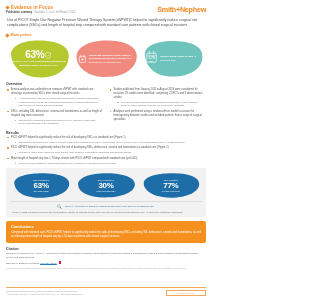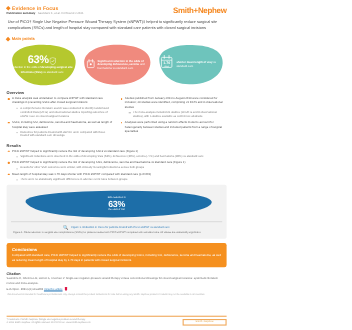--- a/index.html
+++ b/index.html
@@ -250,21 +250,41 @@
         <svg class="blobbg" viewBox="0 0 100 100" preserveAspectRatio="none">
           <path d="M7,44 C5,18 27,5 52,5 C80,5 96,20 95,46 C94,72 78,95 48,95 C20,95 9,70 7,44 Z" fill="#1d6ea8"></path>
         </svg>
         <div class="cin">
           <span class="ctop">63% reduction in</span>
           <span class="cpct">63%</span>
           <span class="cbot">the odds of SSI</span>
         </div>
       </div>
 
-
+      <div class="cblob">
+        <svg class="blobbg" viewBox="0 0 100 100" preserveAspectRatio="none">
+          <path d="M5,48 C4,20 26,4 52,5 C79,6 97,22 96,48 C95,74 76,94 48,94 C20,94 6,74 5,48 Z" fill="#1d6ea8"></path>
+        </svg>
+        <div class="cin">
+          <span class="ctop">30% reduction in</span>
+          <span class="cpct">30%</span>
+          <span class="cbot">odds of dehiscence</span>
+        </div>
+      </div>
+
+      <div class="cblob">
+        <svg class="blobbg" viewBox="0 0 100 100" preserveAspectRatio="none">
+          <path d="M6,42 C6,17 28,4 54,5 C80,6 95,20 95,45 C95,71 77,95 49,95 C21,95 6,68 6,42 Z" fill="#1d6ea8"></path>
+        </svg>
+        <div class="cin">
+          <span class="ctop">77% reduction</span>
+          <span class="cpct">77%</span>
+          <span class="cbot">in odds of seroma</span>
+        </div>
+      </div>
 
 
     </div>
 
     <div class="figcaprow">
       <span class="magnif">🔍</span>
       <span class="figcap-link">Figure 1. Reduction in SSCs for patients treated with PICO sNPWT vs standard care</span>
     </div>
     <div class="figcap">Figure 1. Odds reduction in surgical site complications (SSCs) for patients treated with PICO sNPWT compared with standard care. All values are statistically significant.</div>
   </div>

